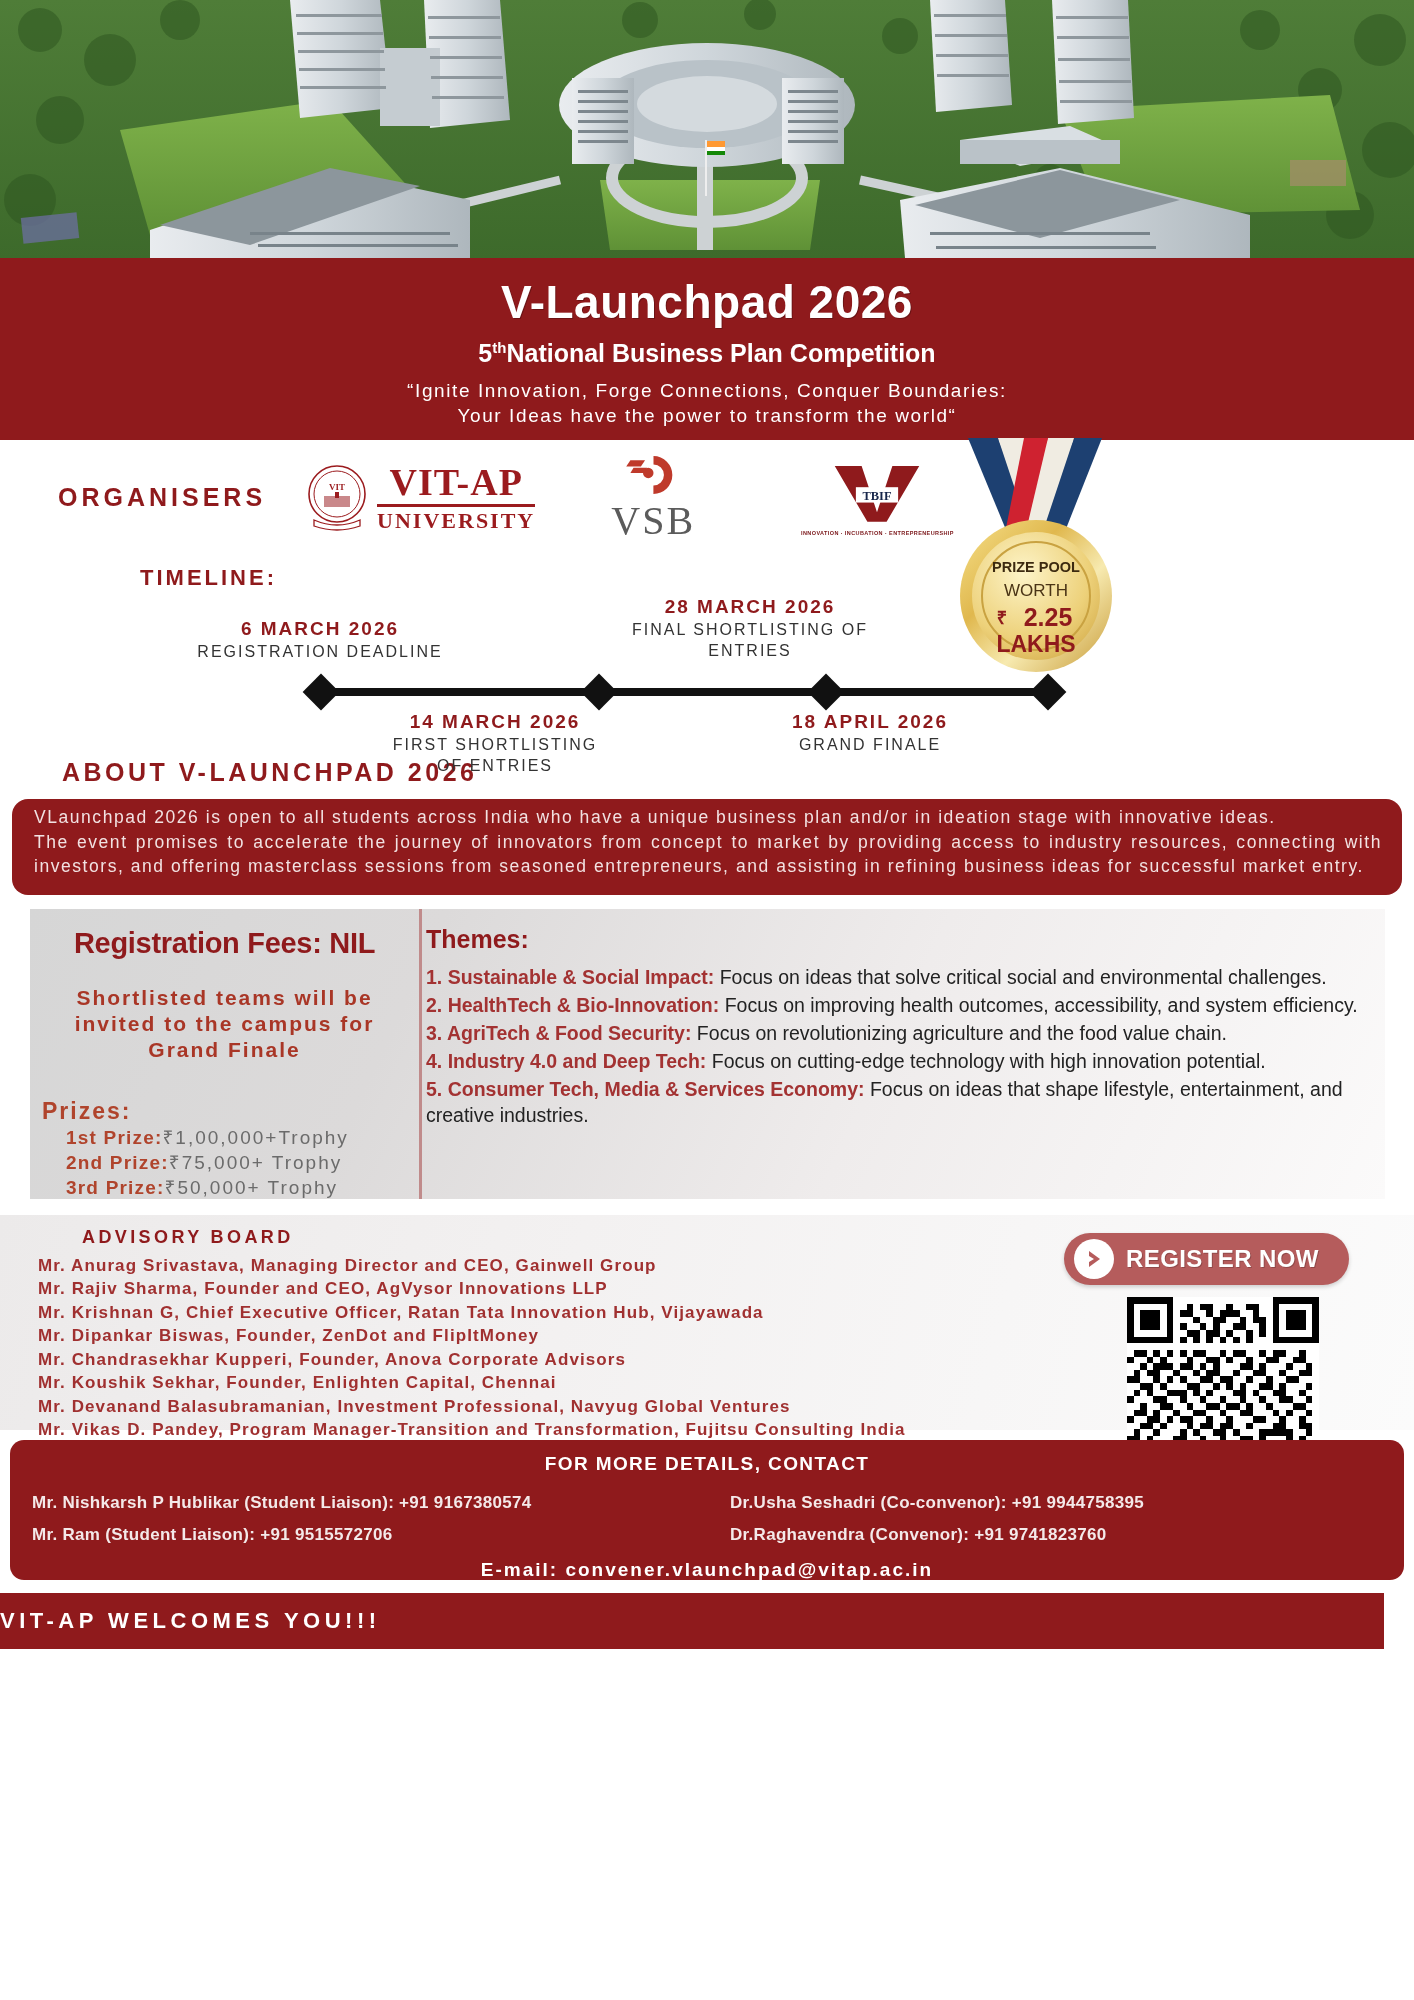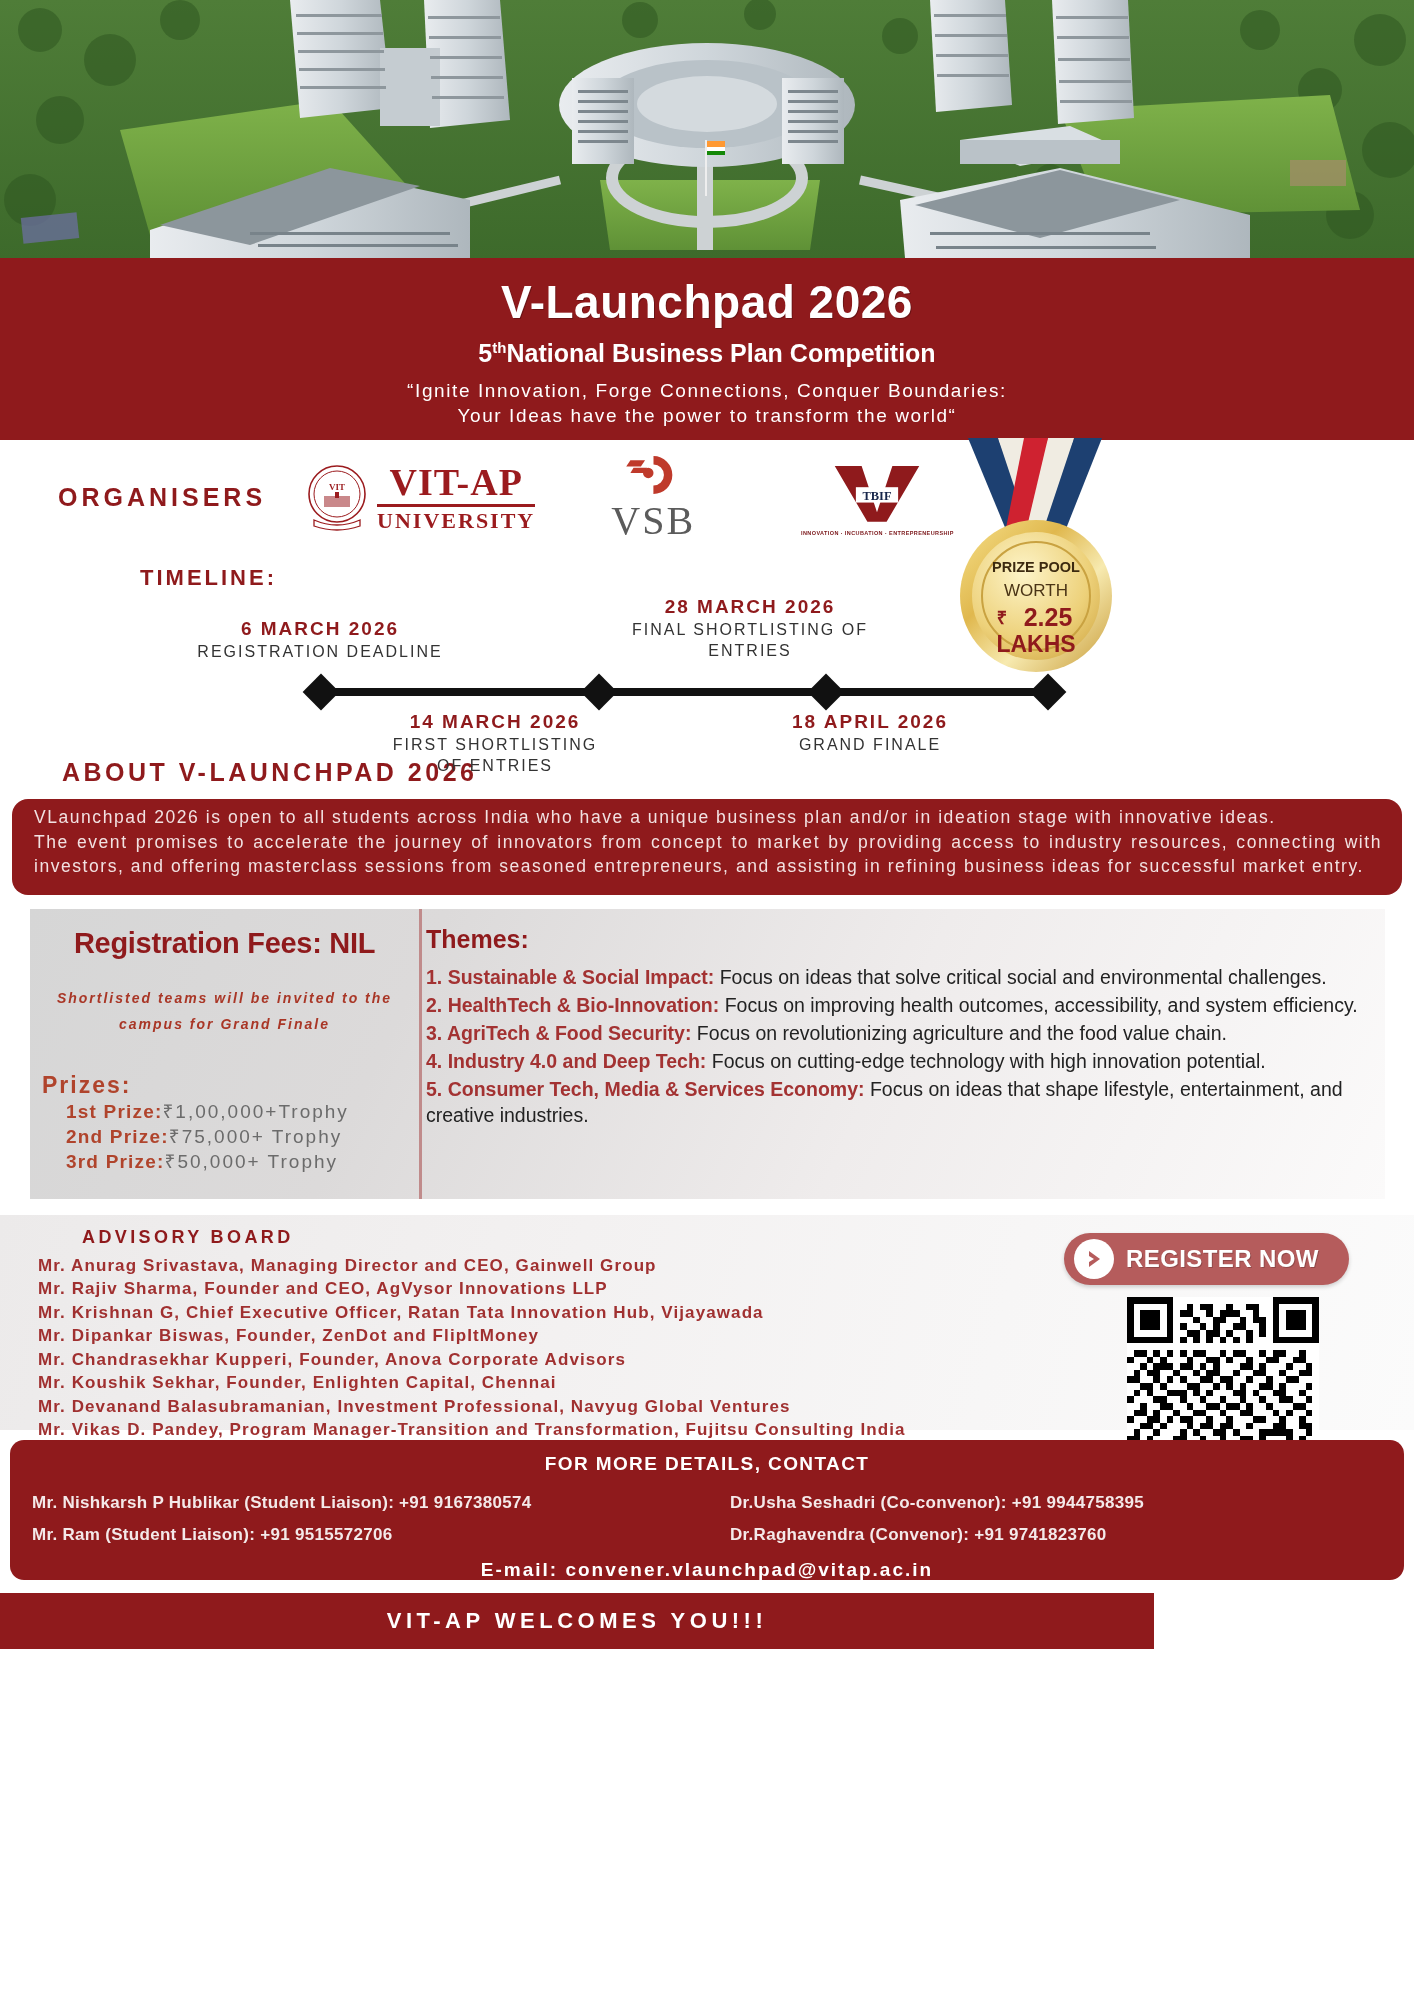--- a/index.html
+++ b/index.html
@@ -138,22 +138,22 @@
     background: linear-gradient(115deg,#d6d6d6 0%,#dcdada 28%,#efecec 62%,#fbfafa 100%);
   }
   .fees {
     width: 392px;
     padding: 18px 10px 0 10px;
     text-align: center;
     border-right: 3px solid #c08b8b;
   }
   .fees-title { font-size: 29px; font-weight: bold; color: #8f1a1c; letter-spacing: -.3px; }
   .fees-note {
-    margin-top: 25px; font-size: 14px; font-weight: bold; color: #a93626;
-    letter-spacing: 2px; line-height: 26px; font-style: italic;
+    margin-top: 25px; font-size: 21px; font-weight: bold; color: #a93626;
+    letter-spacing: 2px; line-height: 26px;
   }
   .prizes-head {
     margin-top: 35px; text-align: left; padding-left: 2px;
     font-size: 23px; font-weight: bold; color: #b0442c; letter-spacing: 2px;
   }
   .prize-row {
     text-align: left; padding-left: 26px; font-size: 19px; line-height: 25px; letter-spacing: 1.2px;
   }
   .prize-row b { color: #b0442c; font-weight: bold; }
   .prize-row span { color: #6b6b6b; letter-spacing: 2px; }
@@ -216,22 +216,22 @@
   .contact-grid { display: flex; margin-top: 12px; padding: 0 22px; }
   .contact-col { flex: 1; }
   .contact-col.right { padding-left: 46px; }
   .contact-line { font-size: 17px; font-weight: bold; line-height: 32px; letter-spacing: .3px; }
   .email-line {
     text-align: center; margin-top: 8px; font-size: 19px; font-weight: bold; letter-spacing: 2px; color: #fff;
   }
 
   .welcome-band {
     margin: 13px 0 0 0;
-    width: 1154px; height: 56px; background: #8f1a1c;
-    display: flex; align-items: center; justify-content: center;
+    width: 1384px; height: 56px; background: #8f1a1c;
+    display: flex; align-items: center; 
   }
   .welcome-band span {
     color: #ffffff; font-size: 22px; font-weight: bold; letter-spacing: 4.5px;
   }
 </style>
 </head>
 <body>
 
 <div class="hero">
   <svg viewBox="0 0 1414 258" preserveAspectRatio="none">

